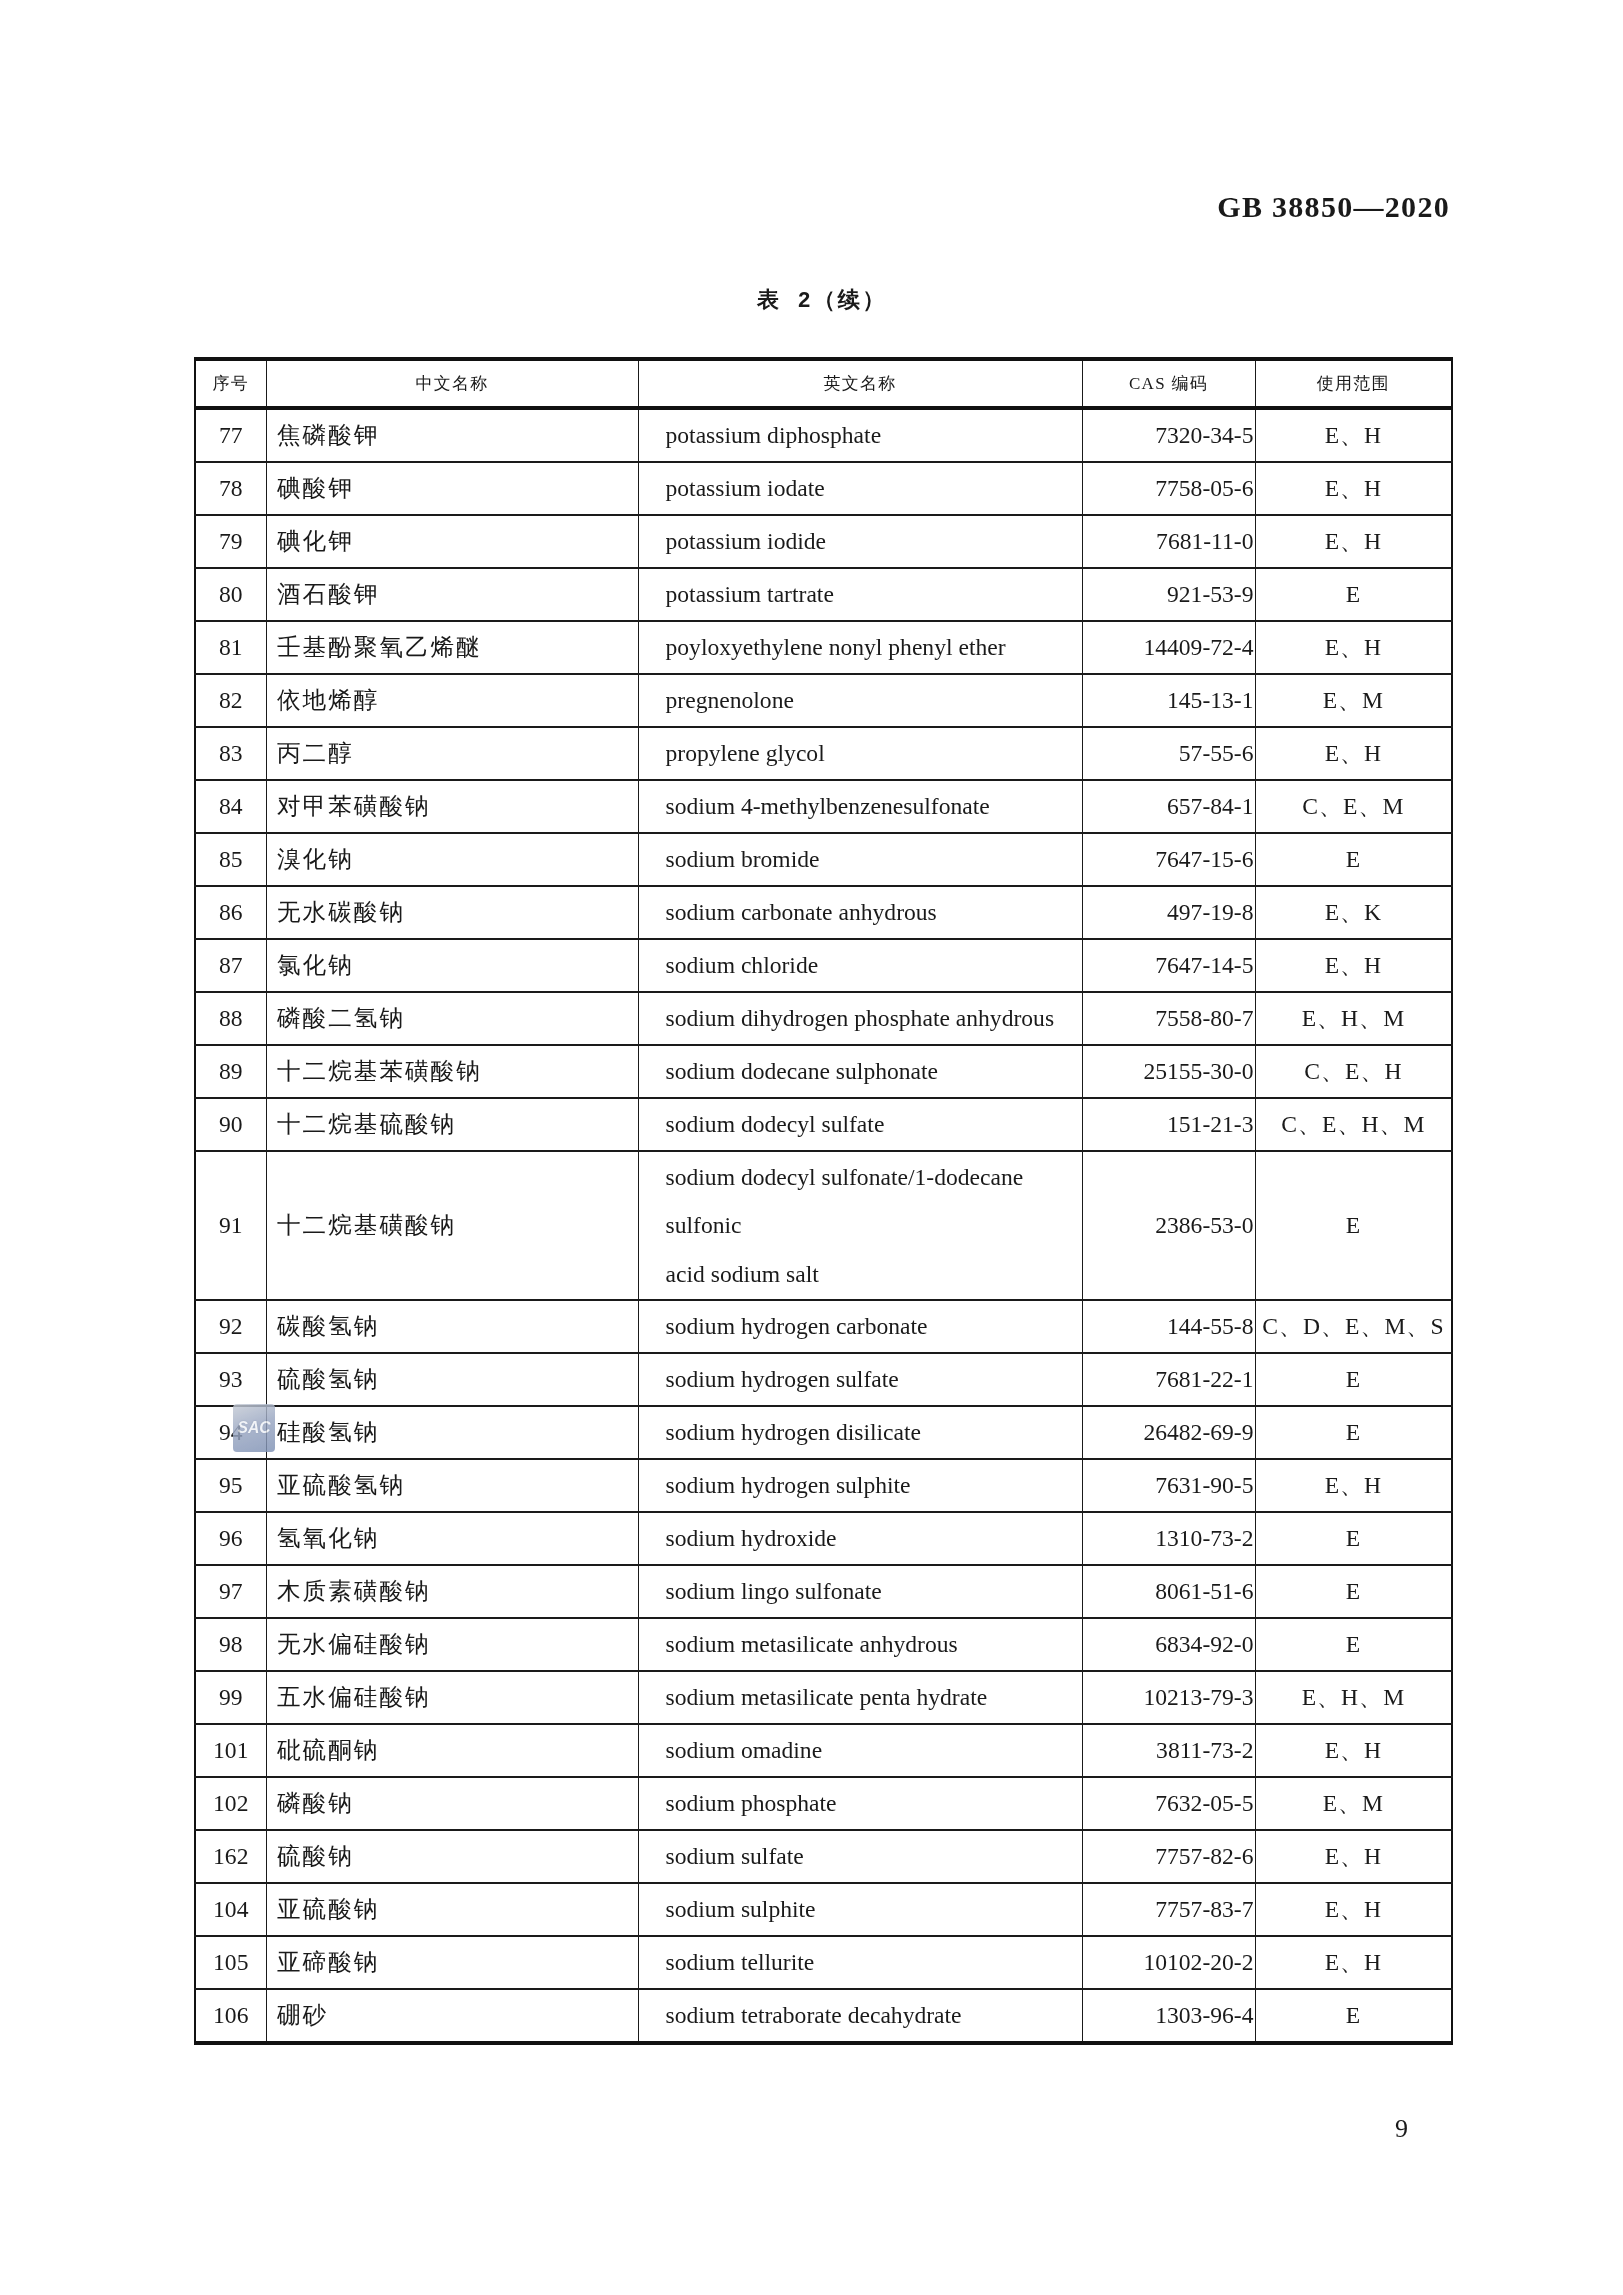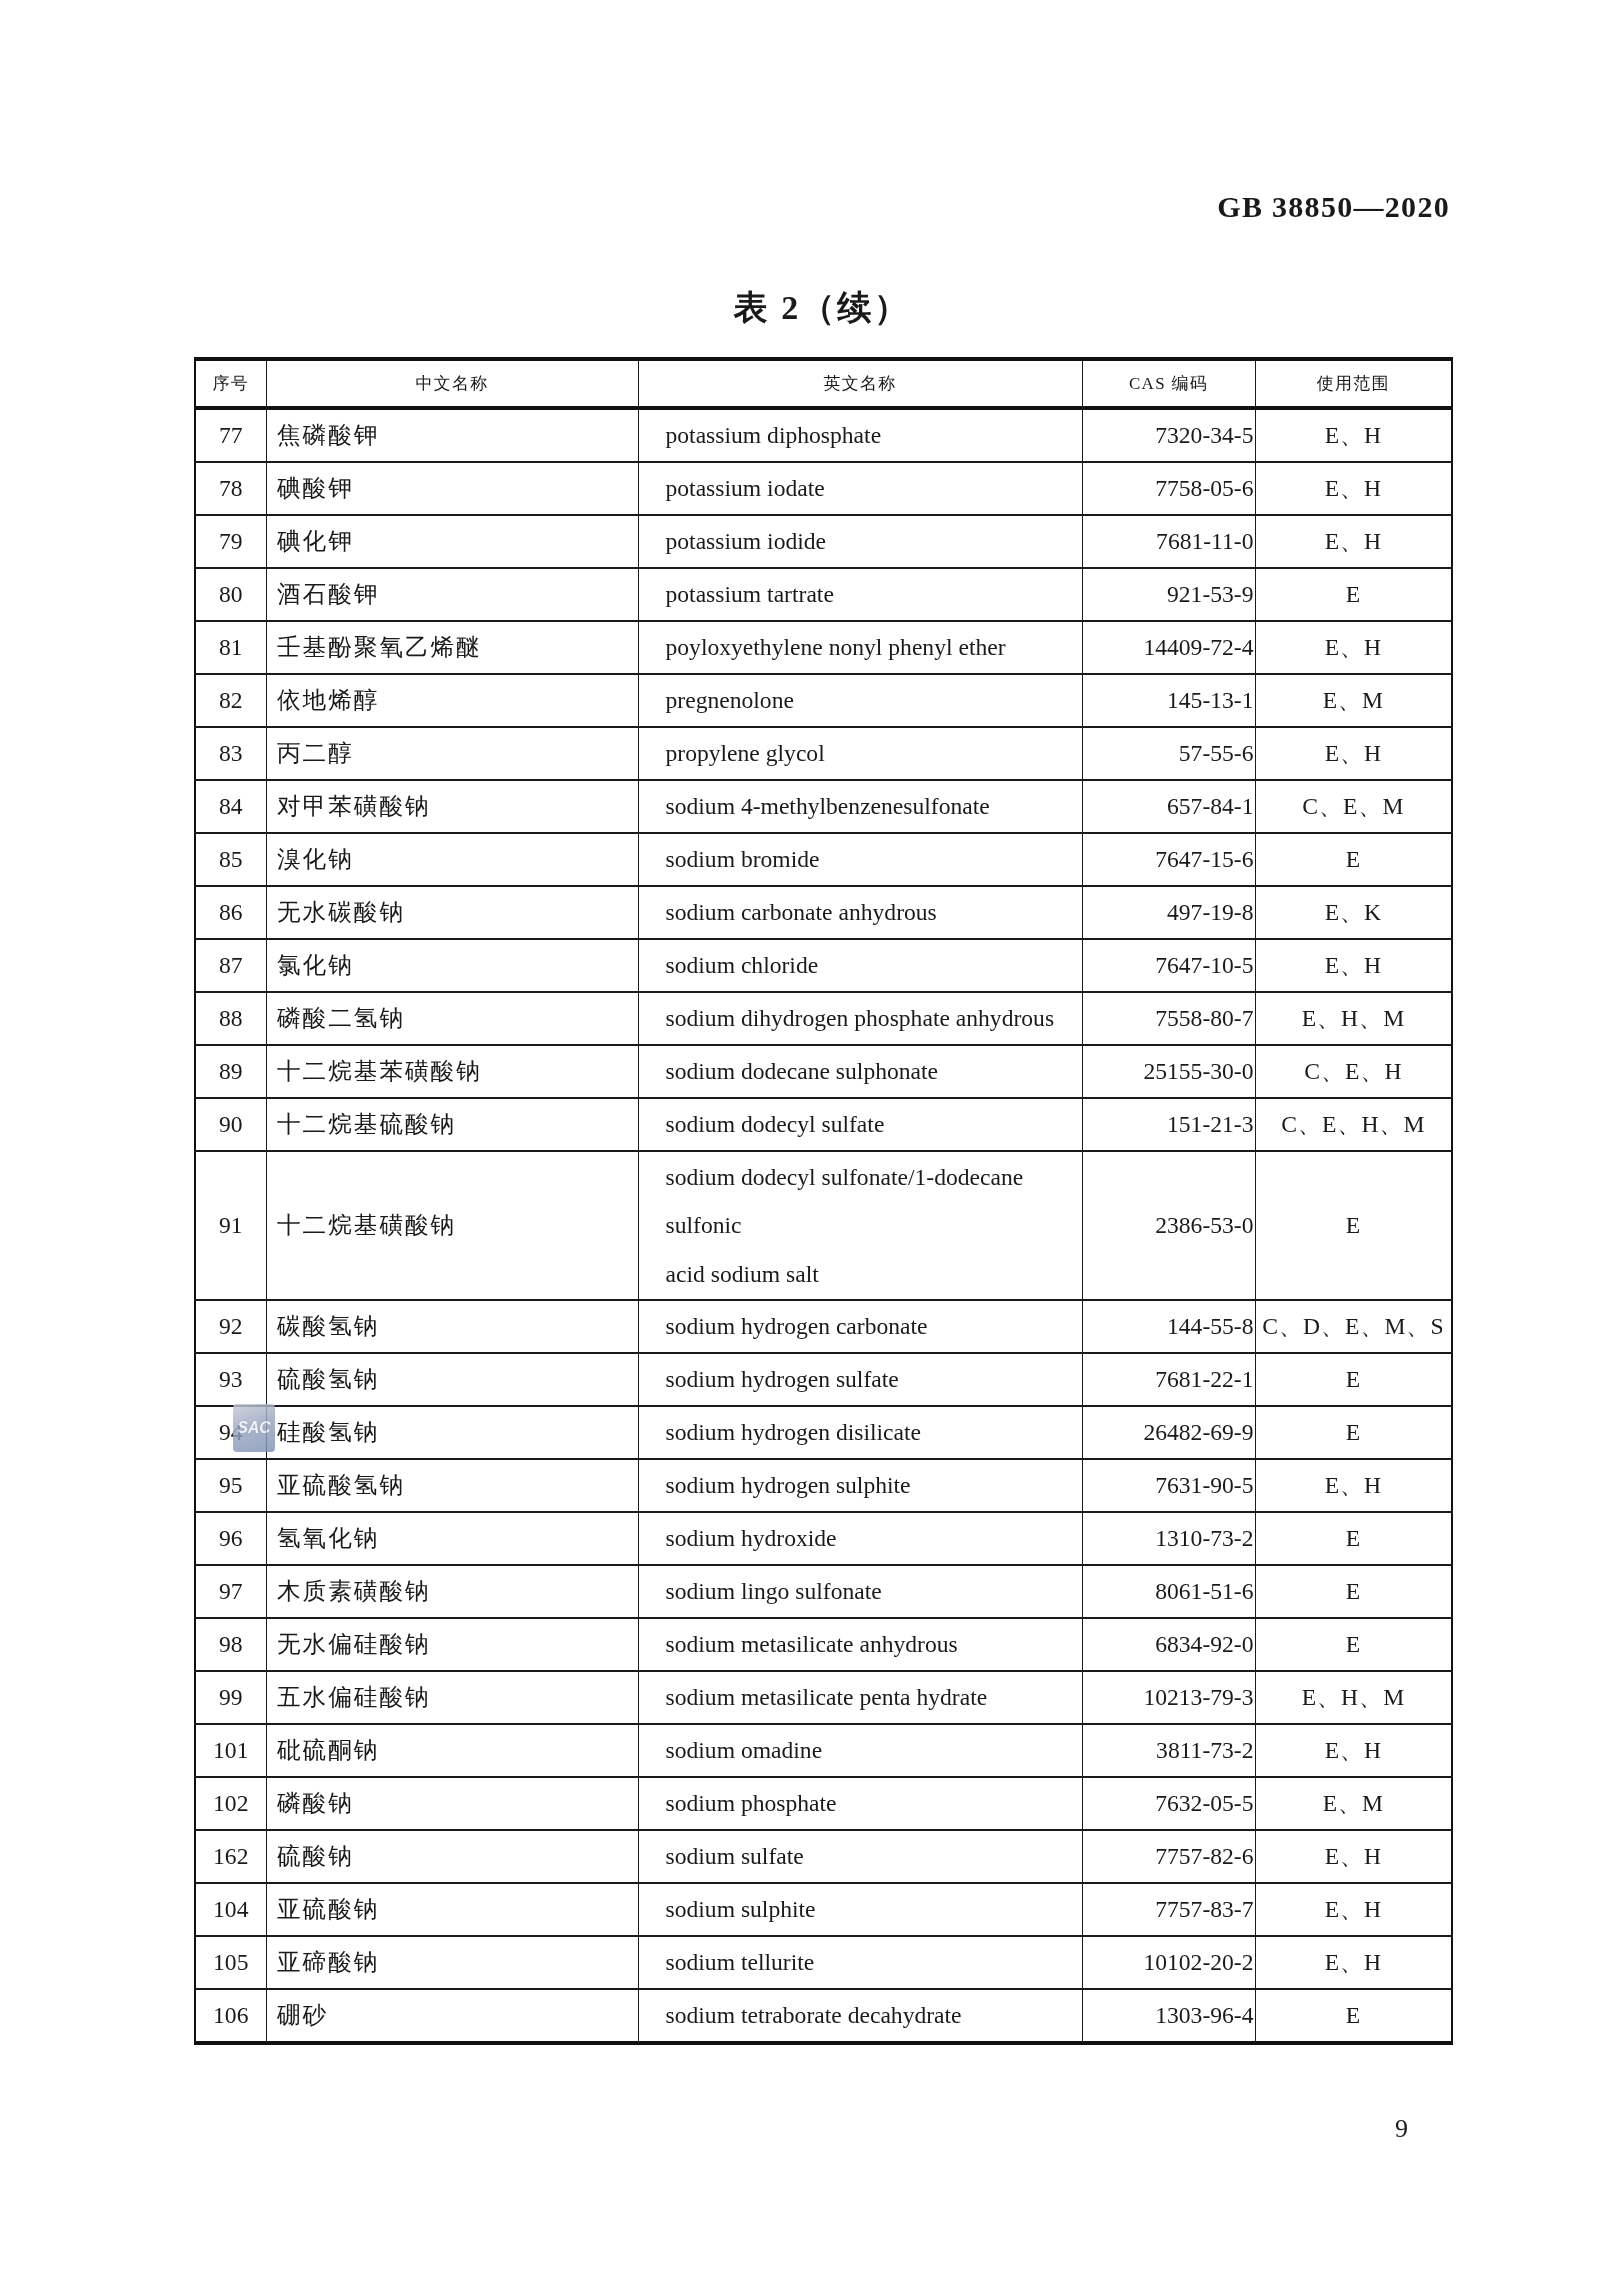--- a/index.html
+++ b/index.html
@@ -15,23 +15,23 @@
     position:absolute;
     top:190px;right:173px;
     font-size:30px;
     font-weight:bold;
     letter-spacing:1.3px;
   }
   .table-title{
     position:absolute;
     top:285px;left:194px;width:1256px;
     text-align:center;
-    font-size:34px;
+    font-size:22px;
     font-weight:bold;
-    font-family:Liberation Serif, serif;
+    font-family:Liberation Mono, monospace;
     letter-spacing:2.6px;
   }
   table.main{
     position:absolute;
     top:357px;left:194px;
     width:1256px;
     border-collapse:collapse;
     table-layout:fixed;
     background:transparent;
   }
@@ -177,21 +177,21 @@
           <td class="col-no">86</td>
           <td class="col-cn">无水碳酸钠</td>
           <td class="col-en">sodium carbonate anhydrous</td>
           <td class="col-cas">497-19-8</td>
           <td class="col-scope">E、K</td>
         </tr>
         <tr>
           <td class="col-no">87</td>
           <td class="col-cn">氯化钠</td>
           <td class="col-en">sodium chloride</td>
-          <td class="col-cas">7647-10-5</td>
+          <td class="col-cas">7647-14-5</td>
           <td class="col-scope">E、H</td>
         </tr>
         <tr>
           <td class="col-no">88</td>
           <td class="col-cn">磷酸二氢钠</td>
           <td class="col-en">sodium dihydrogen phosphate anhydrous</td>
           <td class="col-cas">7558-80-7</td>
           <td class="col-scope">E、H、M</td>
         </tr>
         <tr>

